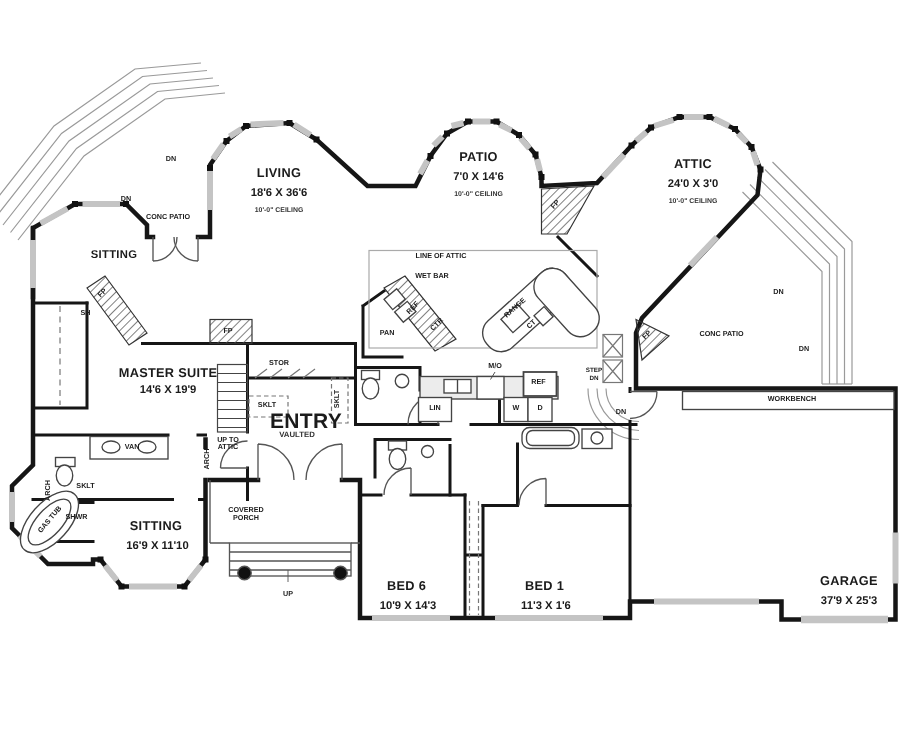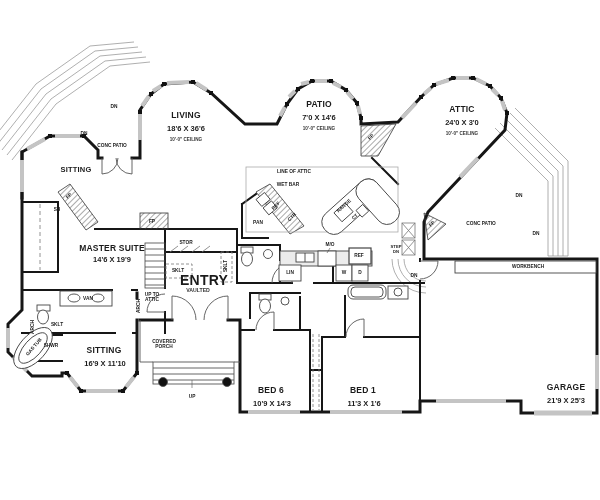--- a/index.html
+++ b/index.html
@@ -262,21 +262,21 @@
 <div class="lbl room" style="left:204px;top:281px;font-size:14px">ENTRY</div>
 <div class="lbl ceil" style="left:198px;top:291px;font-size:5.2px">VAULTED</div>
 
 <div class="lbl room" style="left:271px;top:391px">BED 6</div>
 <div class="lbl dims" style="left:272px;top:404px">10'9 X 14'3</div>
 
 <div class="lbl room" style="left:363px;top:391px">BED 1</div>
 <div class="lbl dims" style="left:364px;top:404px">11'3 X 1'6</div>
 
 <div class="lbl room" style="left:566px;top:388px">GARAGE</div>
-<div class="lbl dims" style="left:566px;top:401px">21'9 X 25'3</div>
+<div class="lbl dims" style="left:566px;top:401px">37'9 X 25'3</div>
 
 <div class="lbl tiny" style="left:112px;top:146px">CONC PATIO</div>
 <div class="lbl tiny" style="left:481px;top:224px">CONC PATIO</div>
 <div class="lbl tiny wrap" style="left:164px;top:344px;width:40px">COVERED PORCH</div>
 <div class="lbl tiny" style="left:528px;top:267px">WORKBENCH</div>
 <div class="lbl tiny" style="left:294px;top:172px;background:#fff;padding:0 2px">LINE OF ATTIC</div>
 <div class="lbl tiny" style="left:288px;top:185px">WET BAR</div>
 <div class="lbl tiny" style="left:258px;top:223px">PAN</div>
 <div class="lbl tiny" style="left:186px;top:243px">STOR</div>
 <div class="lbl tiny" style="left:178px;top:271px">SKLT</div>

